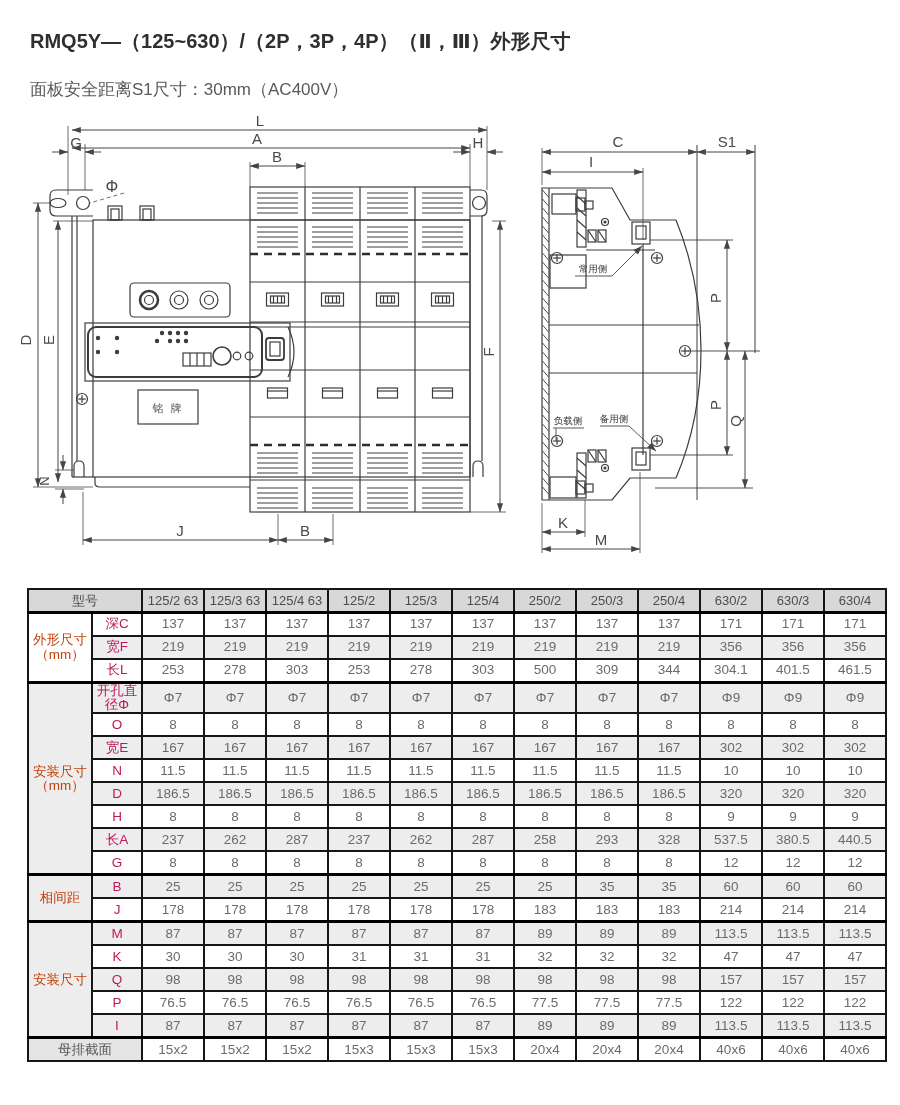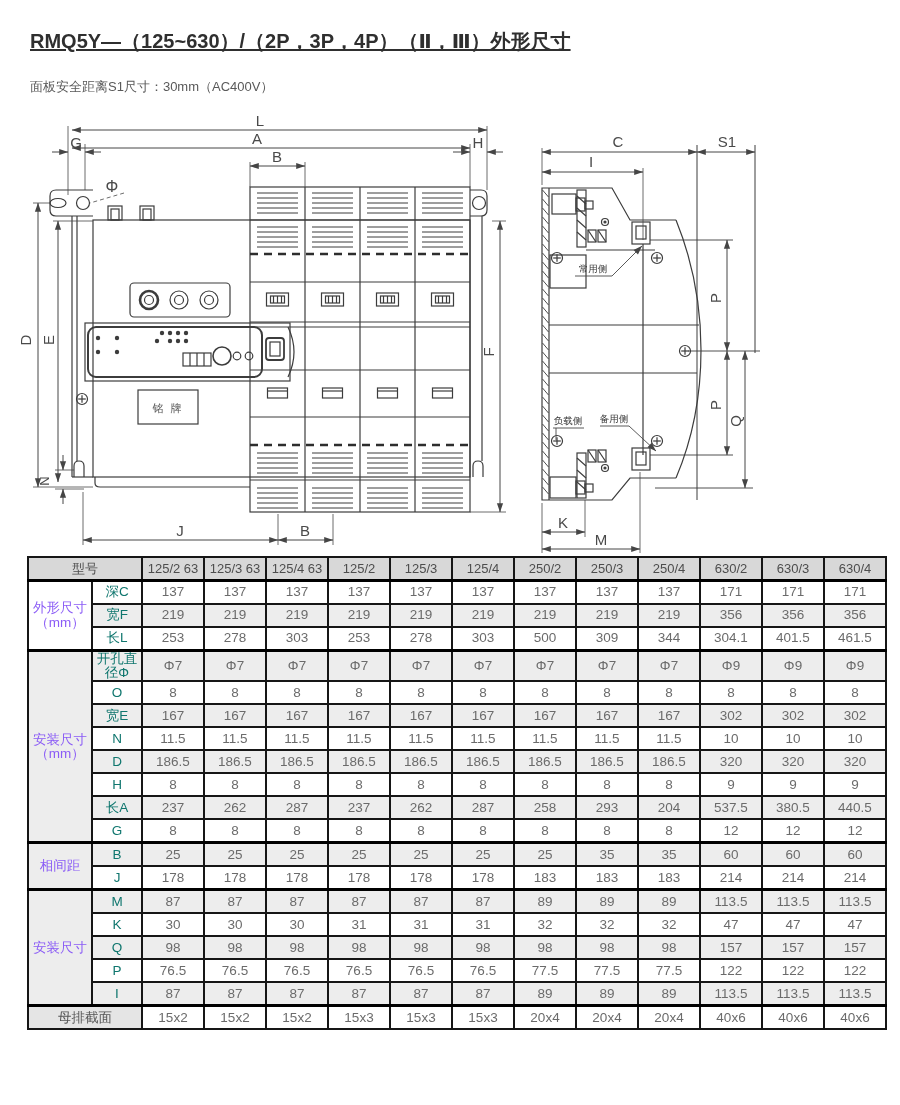--- a/index.html
+++ b/index.html
@@ -1,28 +1,28 @@
 <!DOCTYPE html>
 <html><head>
 <meta charset="utf-8">
 <style>
   html,body{margin:0;padding:0;background:#fff;}
   #page{position:relative;width:900px;height:1105px;background:#fff;overflow:hidden;
         font-family:"Liberation Sans","DejaVu Sans",sans-serif;}
-  .title{position:absolute;left:30px;top:28px;font-size:20px;font-weight:bold;color:#2f2f2f;text-decoration:underline;}
-  .subtitle{position:absolute;left:30px;top:78px;font-size:13px;color:#595959;}
+  .title{position:absolute;left:30px;top:28px;font-size:20px;font-weight:bold;color:#2f2f2f;}
+  .subtitle{position:absolute;left:30px;top:78px;font-size:17px;color:#595959;}
   #drawing{position:absolute;left:0;top:110px;}
-  #spec-table{position:absolute;left:27px;top:556px;width:858px;border-collapse:collapse;
+  #spec-table{position:absolute;left:27px;top:588px;width:858px;border-collapse:collapse;
         table-layout:fixed;text-align:center;font-size:13.5px;color:#6b6b6b;border:2px solid #0e0e0e;}
   #spec-table td{border:2px solid #161616;height:21px;line-height:1.05;padding:0 1px;overflow:hidden;}
   #spec-table tr.gtop td{border-top:3px solid #000;}
   #spec-table tr.head td{background:#d8d8d8;color:#4d4d4d;font-size:13px;}
   #spec-table tr.stripe td{background:#ededed;}
-  #spec-table td.grp{background:#fff;color:#8b5cf6;}
-  #spec-table td.sub{color:#0f766e;}
+  #spec-table td.grp{background:#fff;color:#c2410c;}
+  #spec-table td.sub{color:#be185d;}
   #spec-table td.grp2{background:#e5e5e5;color:#555;}
   svg text{font-family:"Liberation Sans","DejaVu Sans",sans-serif;}
 </style>
 </head>
 <body>
 
 <div id="page">
 
   <div class="title">RMQ5Y—（125~630）/（2P，3P，4P）（Ⅱ，Ⅲ）外形尺寸</div>
   <div class="subtitle">面板安全距离S1尺寸：30mm（AC400V）</div>
@@ -595,21 +595,21 @@
         <tr class="stripe">
           <td class="sub">长A</td>
           <td class="val">237</td>
           <td class="val">262</td>
           <td class="val">287</td>
           <td class="val">237</td>
           <td class="val">262</td>
           <td class="val">287</td>
           <td class="val">258</td>
           <td class="val">293</td>
-          <td class="val">204</td>
+          <td class="val">328</td>
           <td class="val">537.5</td>
           <td class="val">380.5</td>
           <td class="val">440.5</td>
         </tr>
         <tr>
           <td class="sub">G</td>
           <td class="val">8</td>
           <td class="val">8</td>
           <td class="val">8</td>
           <td class="val">8</td>

